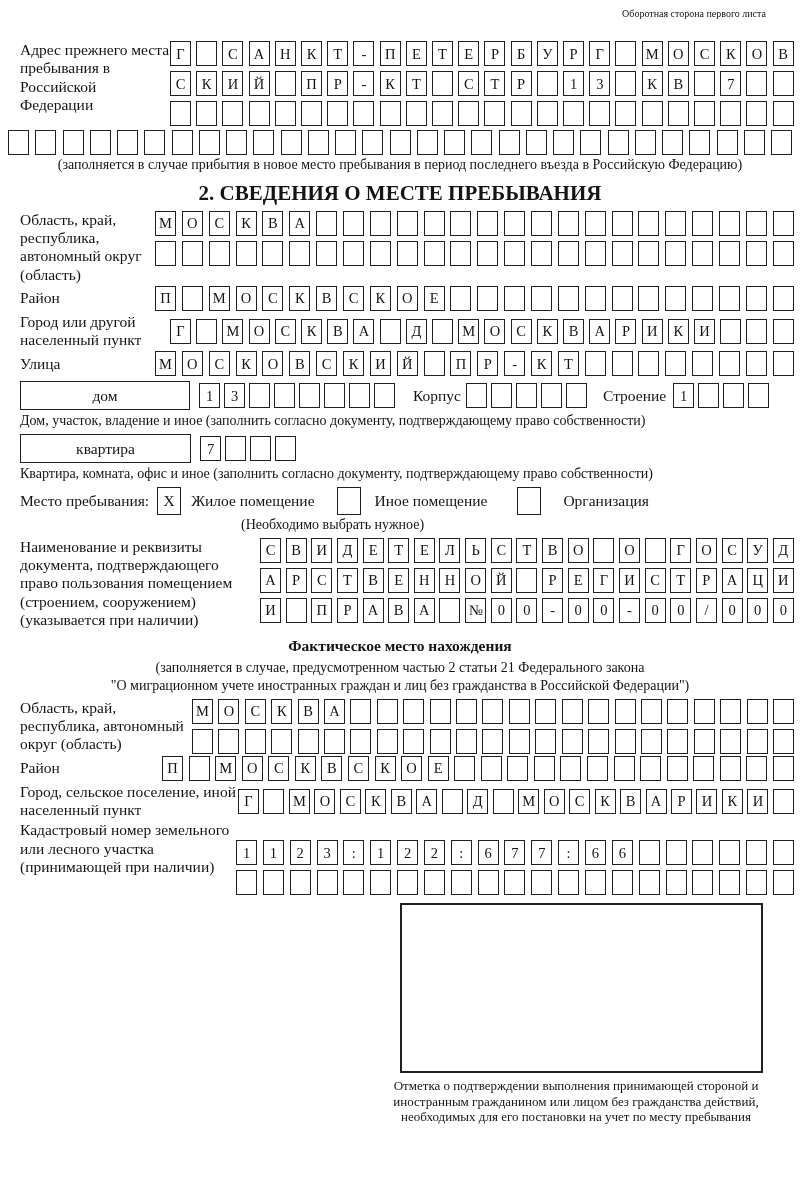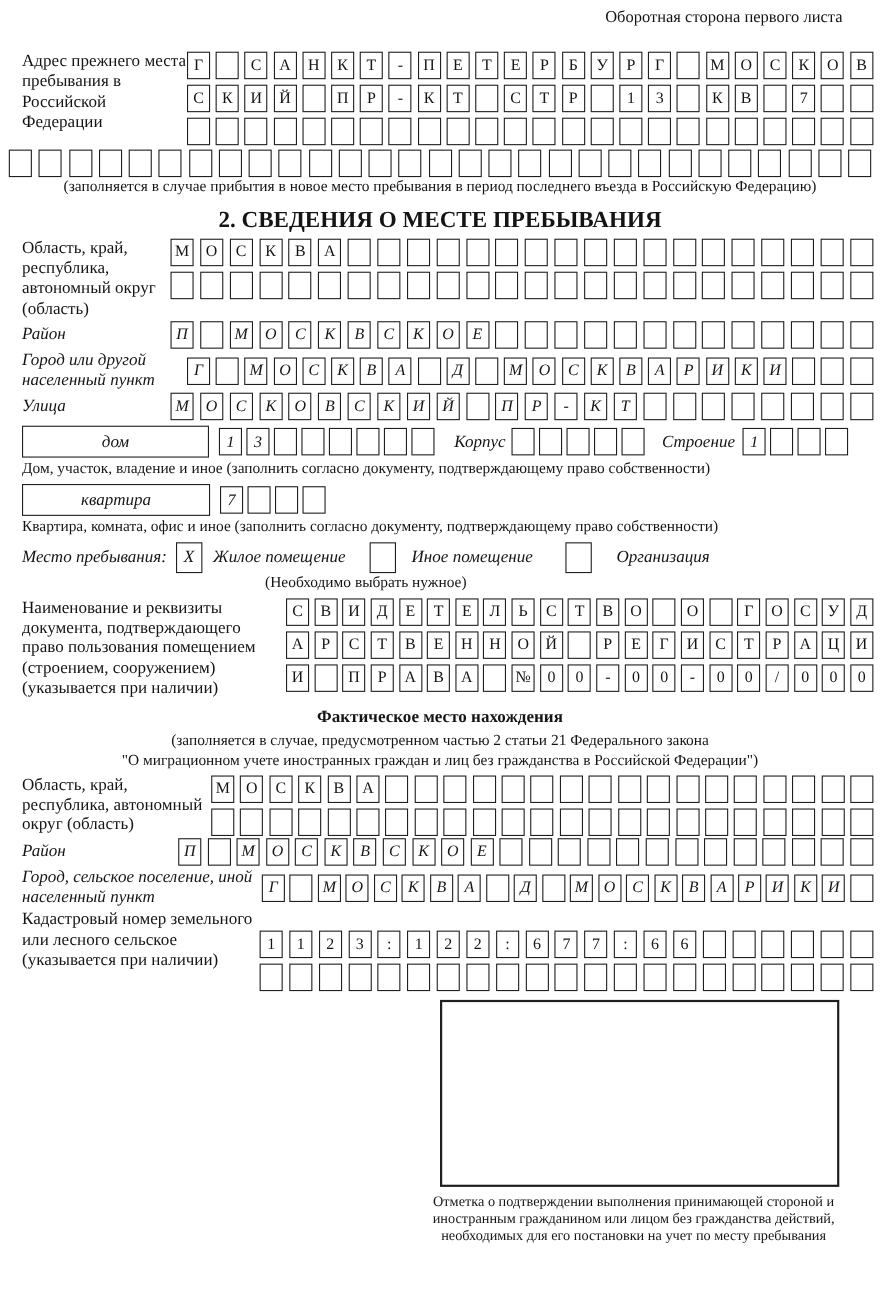--- a/index.html
+++ b/index.html
@@ -5,24 +5,24 @@
   * { margin:0; padding:0; box-sizing:border-box; }
   html,body { background:#ffffff; }
   body {
     width:800px; height:1180px; overflow:hidden;
     color:#141414;
     font-family:"Liberation Serif","DejaVu Serif",serif;
     font-size:15.5px;
   }
   .page { width:800px; height:1180px; padding:8px 6px 0 6px; position:relative; }
 
-  .doc-title { text-align:right; padding-right:28px; font-size:15px; margin-bottom:22px; }
+  .doc-title { text-align:right; padding-right:28px; font-size:10px; margin-bottom:22px; }
 
   .frow { display:flex; align-items:flex-start; margin-left:14px; }
-  .frow.vcenter { align-items:center;font-style:italic; }
+  .frow.vcenter { align-items:center; }
   .lbl { line-height:1.18; font-size:15.5px; flex-shrink:0; }
 
   .cellcol { flex:1; display:flex; flex-direction:column; gap:5px; }
   .cells { display:flex; flex:1; justify-content:space-between; }
   .cellcol > .cells { flex:initial; width:100%; }
   .cells-g { display:flex; gap:4px; }
   .cell {
     width:21px; height:25px; flex:0 0 21px;
     border:1.6px solid #1f1f1f;
     display:flex; align-items:center; justify-content:center;
@@ -575,21 +575,21 @@
         <span class="cell">А</span>
         <span class="cell">Р</span>
         <span class="cell">И</span>
         <span class="cell">К</span>
         <span class="cell">И</span>
         <span class="cell"></span>
       </div>
   </div>
 
   <div class="frow mt2">
-    <div class="lbl" style="width:216px">Кадастровый номер земельного или лесного сельское (указывается при наличии)</div>
+    <div class="lbl" style="width:216px">Кадастровый номер земельного или лесного участка (принимающей при наличии)</div>
     <div class="cellcol" style="margin-top:19px">
       <div class="cells">
           <span class="cell">1</span>
           <span class="cell">1</span>
           <span class="cell">2</span>
           <span class="cell">3</span>
           <span class="cell">:</span>
           <span class="cell">1</span>
           <span class="cell">2</span>
           <span class="cell">2</span>

